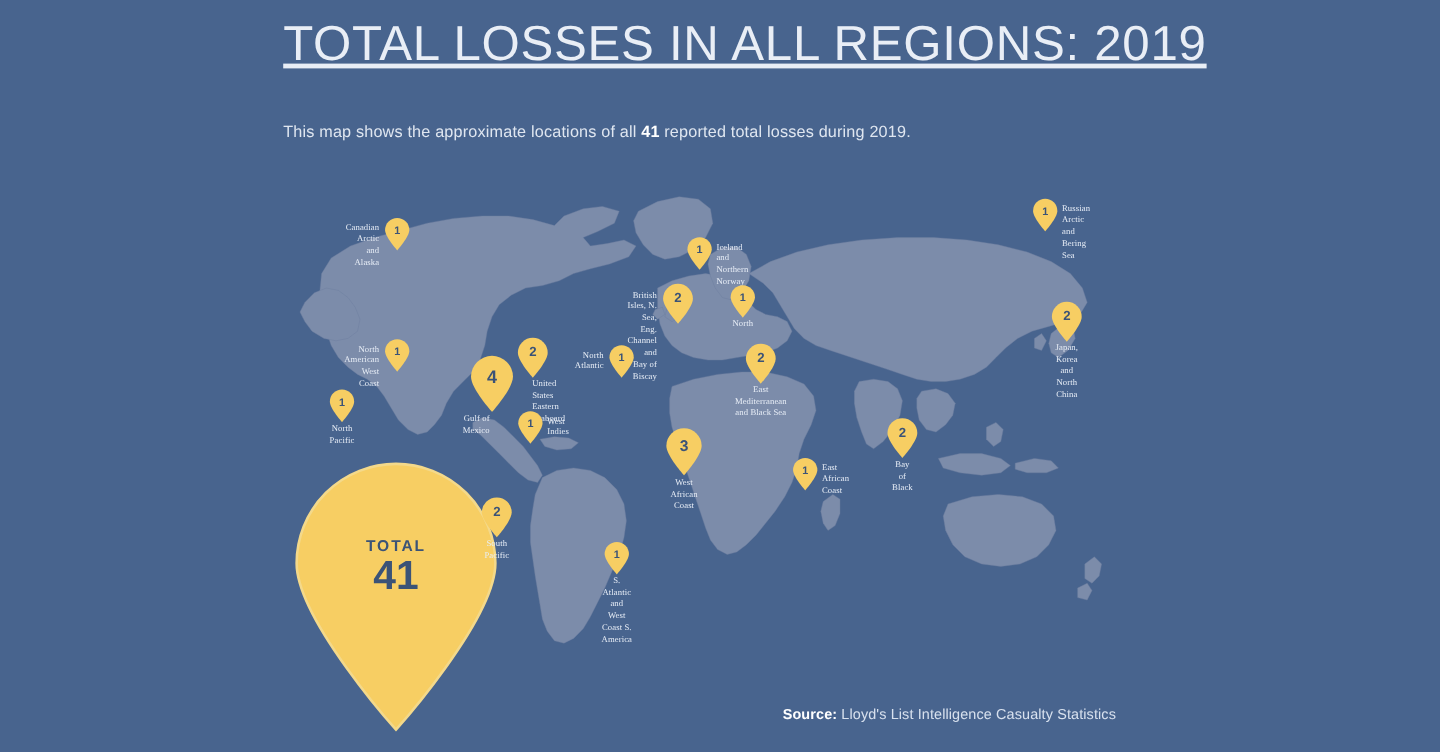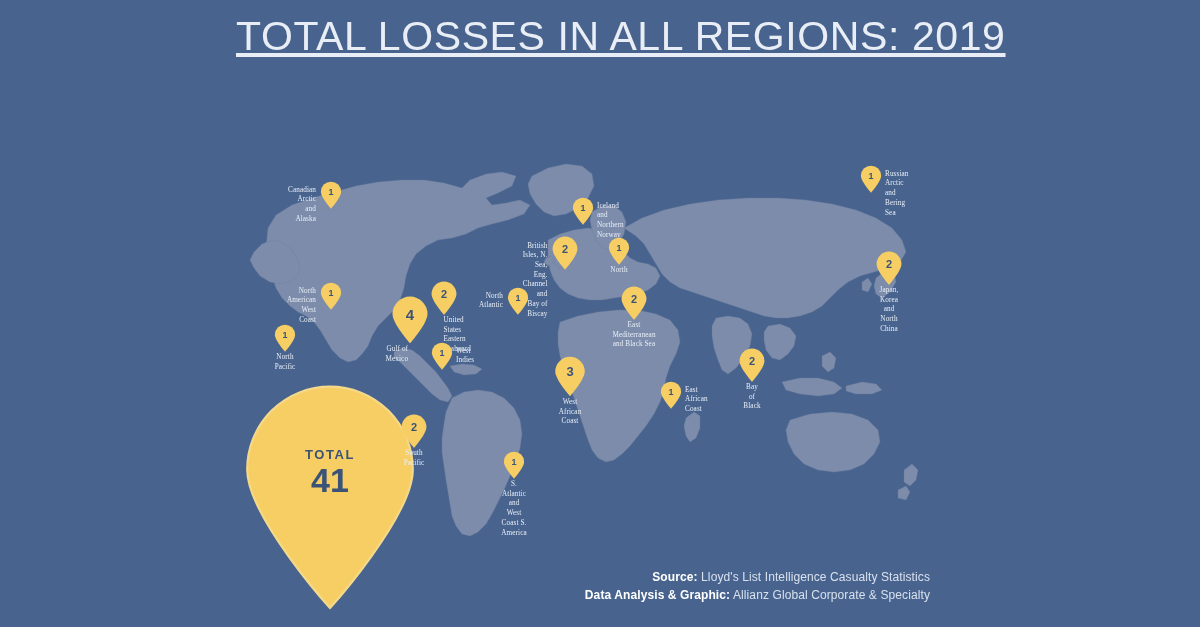--- a/index.html
+++ b/index.html
@@ -138,20 +138,21 @@
         <path d="M904,470 L912,464 L918,470 L916,480 L910,486 L904,482 Z"></path>
         <path d="M898,490 L906,486 L910,492 L906,500 L898,498 Z"></path>
 
         <path d="M240,610 L1000,610 L1000,627 L240,627 Z" opacity="0"></path>
       </g>
     </svg>
   </div>
 
   <div id="header">
     <div id="page-title">Total Losses In All Regions: 2019</div>
+    <div id="page-subtitle"><span>This map shows the approximate locations of all </span><b>41</b><span> reported total losses during 2019.</span></div>
   </div>
 
   <div id="total-marker" style="left: 330px; top: 610px;">
     <svg width="180" height="220" viewBox="0 0 100 122">
       <path d="M50 121 C50 121 4 70 4 44 A46 46 0 1 1 96 44 C96 70 50 121 50 121 Z" fill="#f7ce63" stroke="#f4d98a" stroke-width="1.2"></path>
     </svg>
     <div id="total-inner">
       <div id="total-caption">TOTAL</div>
       <div id="total-value">41</div>
     </div>
@@ -328,16 +329,15 @@
             <path d="M50 121 C50 121 4 70 4 44 A46 46 0 1 1 96 44 C96 70 50 121 50 121 Z" fill="#f7ce63" stroke="#f6d录" stroke-width="0"></path>
           </svg>
           <div class="pin-val" style="height: 24px; font-size: 11px;">2</div>
         </div>
         <div class="mlabel below">South Pacific</div>
       </div>
     </div>
 
   <div id="source-block">
     <div><b>Source:</b><span> Lloyd's List Intelligence Casualty Statistics</span></div>
-    <div><b>Data Analysis &amp; Graphic:</b><span> Allianz Global Corporate &amp; Specialty</span></div>
   </div>
 
 </div>
 
 </body></html>

